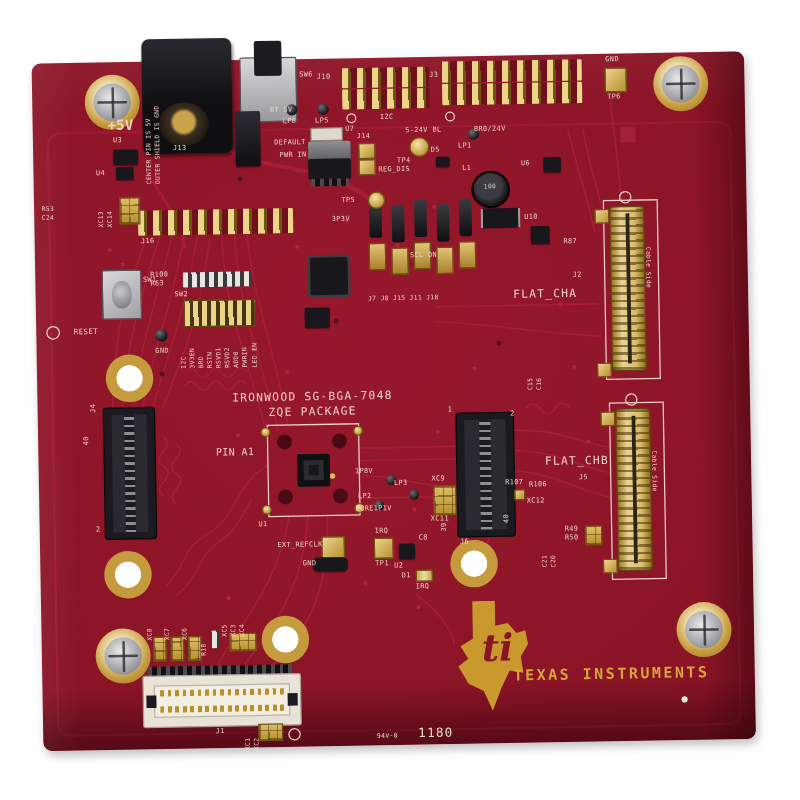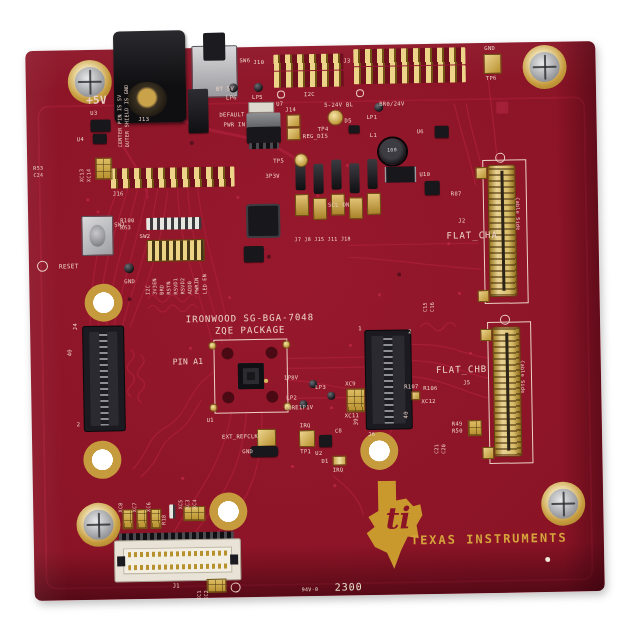--- a/index.html
+++ b/index.html
@@ -327,21 +327,21 @@
   <span class="s vr" style="left:327px;top:374px">39</span>
   <span class="s vr" style="left:377px;top:368px">40</span>
   <span class="s" style="left:336px;top:386px">J6</span>
   <span class="s" style="left:373px;top:339px">R107</span>
   <span class="s" style="left:392px;top:341px">R106</span>
   <span class="s" style="left:390px;top:354px">XC12</span>
   <div class="part tpsq" style="left:380px;top:347px;width:7px;height:7px"></div>
 
   <span class="s" style="left:423px;top:147px">R87</span>
   <span class="s" style="left:430px;top:174px">J2</span>
-  <span class="s s9" style="left:418px;top:187px">FLAT_CHA</span>
+  <span class="s s9" style="left:382px;top:187px">FLAT_CHA</span>
   <div class="part outline" style="left:455px;top:117px;width:42px;height:142px"></div>
   <div class="part ring" style="left:468px;top:110px;width:8px;height:8px"></div>
   <div class="part tpsq" style="left:448px;top:124px;width:10px;height:10px"></div>
   <div class="part tpsq" style="left:448px;top:247px;width:10px;height:10px"></div>
   <div class="part fpc" style="left:461px;top:123px;width:26px;height:130px"></div>
   <span class="s s5 vd" style="left:493px;top:155px">Cable Side</span>
   <span class="s s5 vr" style="left:398px;top:262px">C15</span>
   <span class="s s5 vr" style="left:405px;top:262px">C16</span>
 
   <span class="s s9" style="left:405px;top:321px">FLAT_CHB</span>
@@ -407,16 +407,16 @@
   <div class="part ring" style="left:196px;top:535px;width:8px;height:8px"></div>
 
   <svg class="part" style="left:330px;top:436px" width="60" height="90" viewBox="0 0 60 90">
     <polygon fill="#c9992e" points="15,0 33,0 33,20 43,18 50,26 57,24 59,35 53,45 55,58 44,56 37,70 30,88 23,72 11,66 3,52 11,46 5,36 15,30"></polygon>
     <text x="22" y="48" font-family="DejaVu Serif, serif" font-style="italic" font-weight="bold" font-size="30" fill="#8a1426">ti</text>
   </svg>
   <span class="s s11 gold-t" style="left:377px;top:489px;letter-spacing:2px;font-size:12px">TEXAS INSTRUMENTS</span>
   <div class="part" style="left:511px;top:515px;width:5px;height:5px;border-radius:50%;background:#efe8da"></div>
 
   <span class="s s5 ivory" style="left:267px;top:540px">94V-0</span>
-  <span class="s ivory" style="left:300px;top:536px;font-size:10px;letter-spacing:1px">2300</span>
+  <span class="s ivory" style="left:300px;top:536px;font-size:10px;letter-spacing:1px">1180</span>
 
  </div>
 </div>
 
 </body></html>

